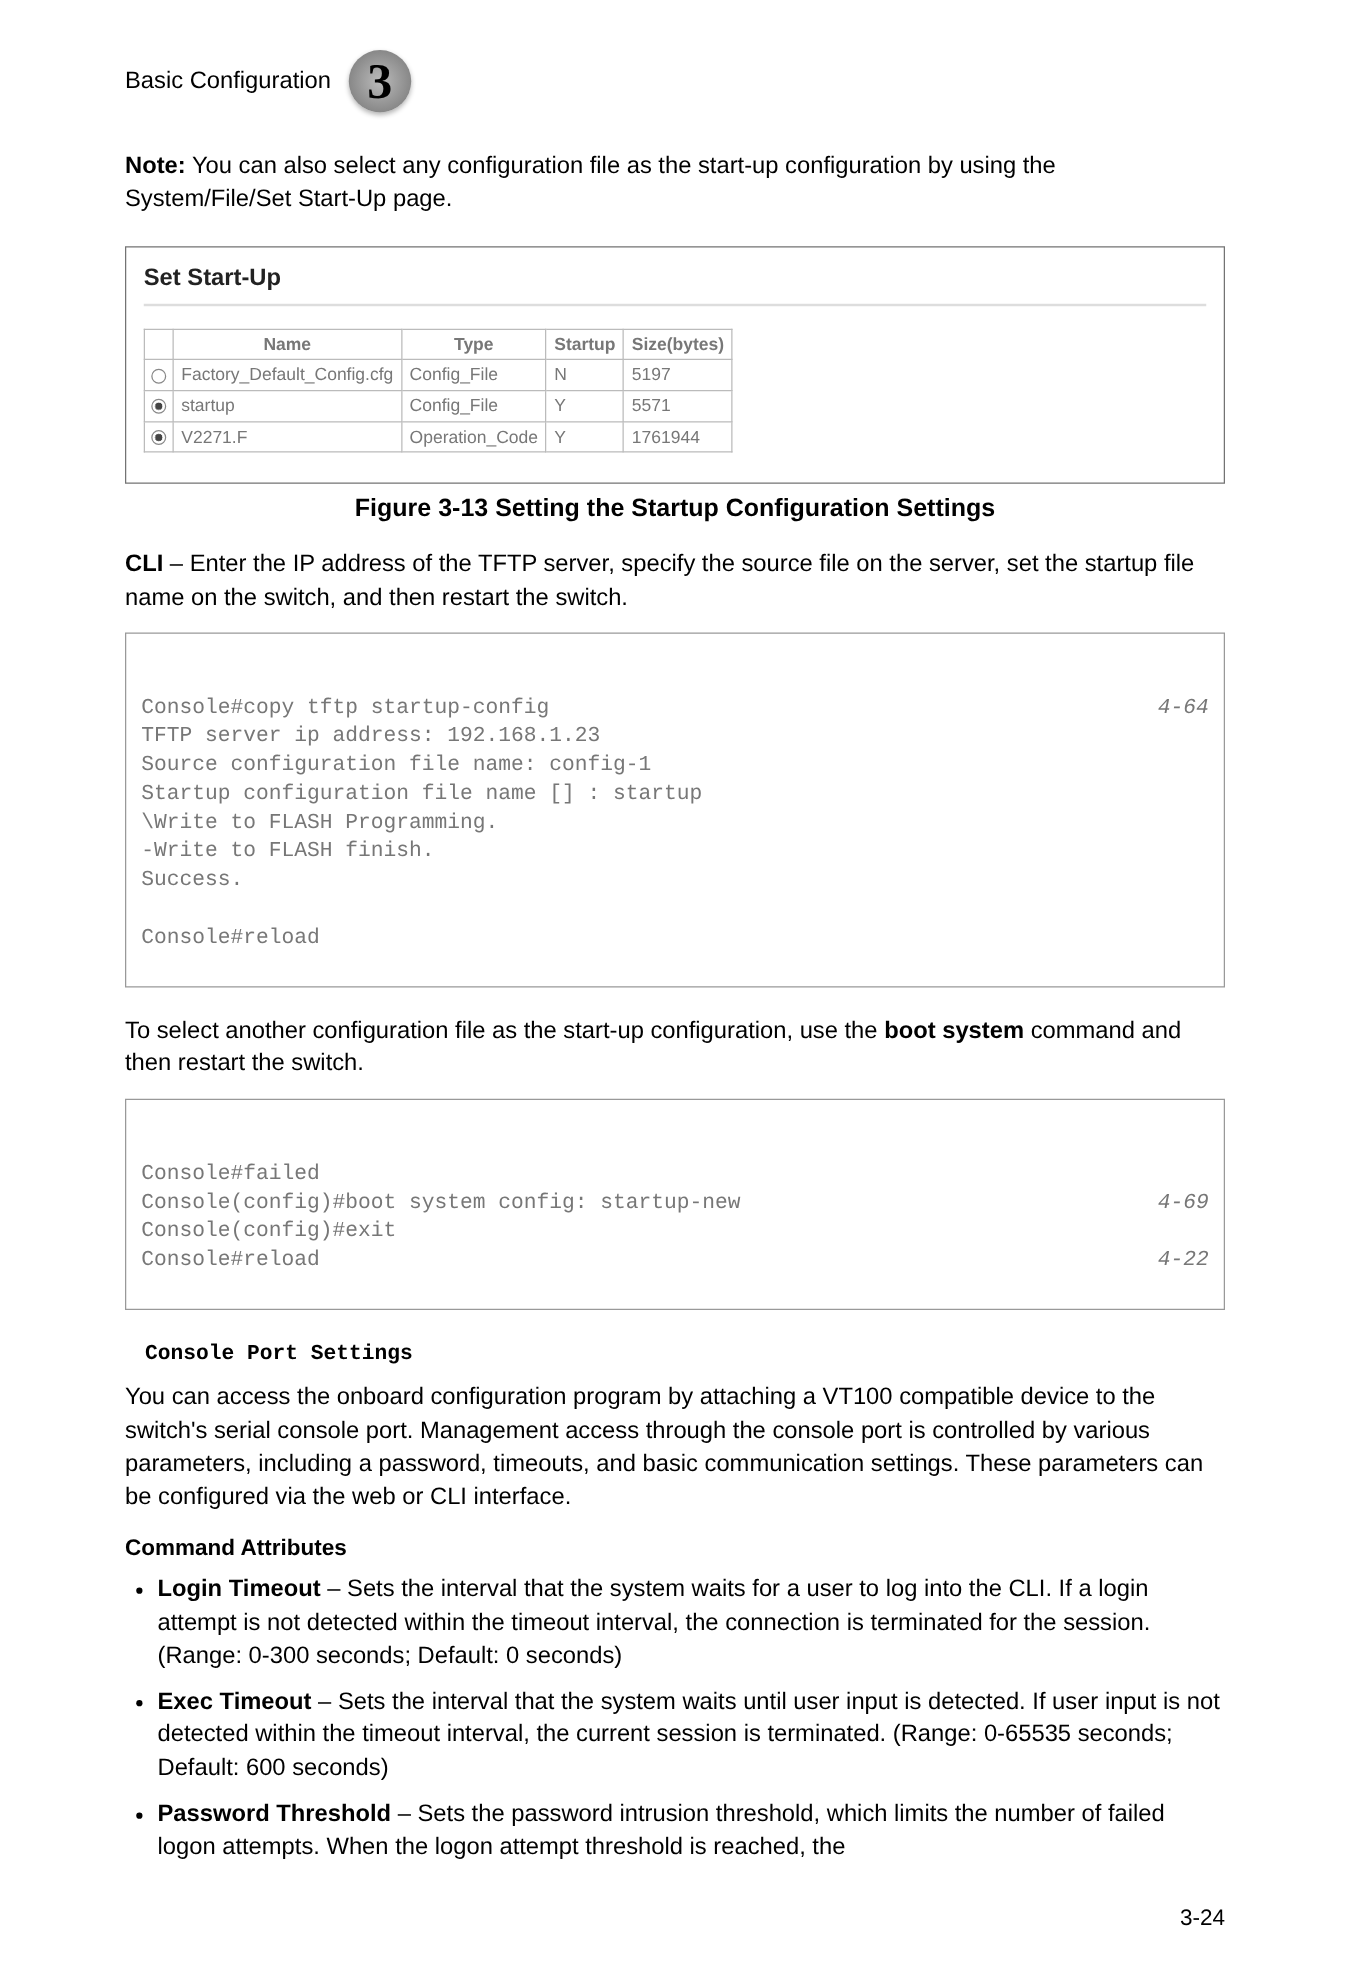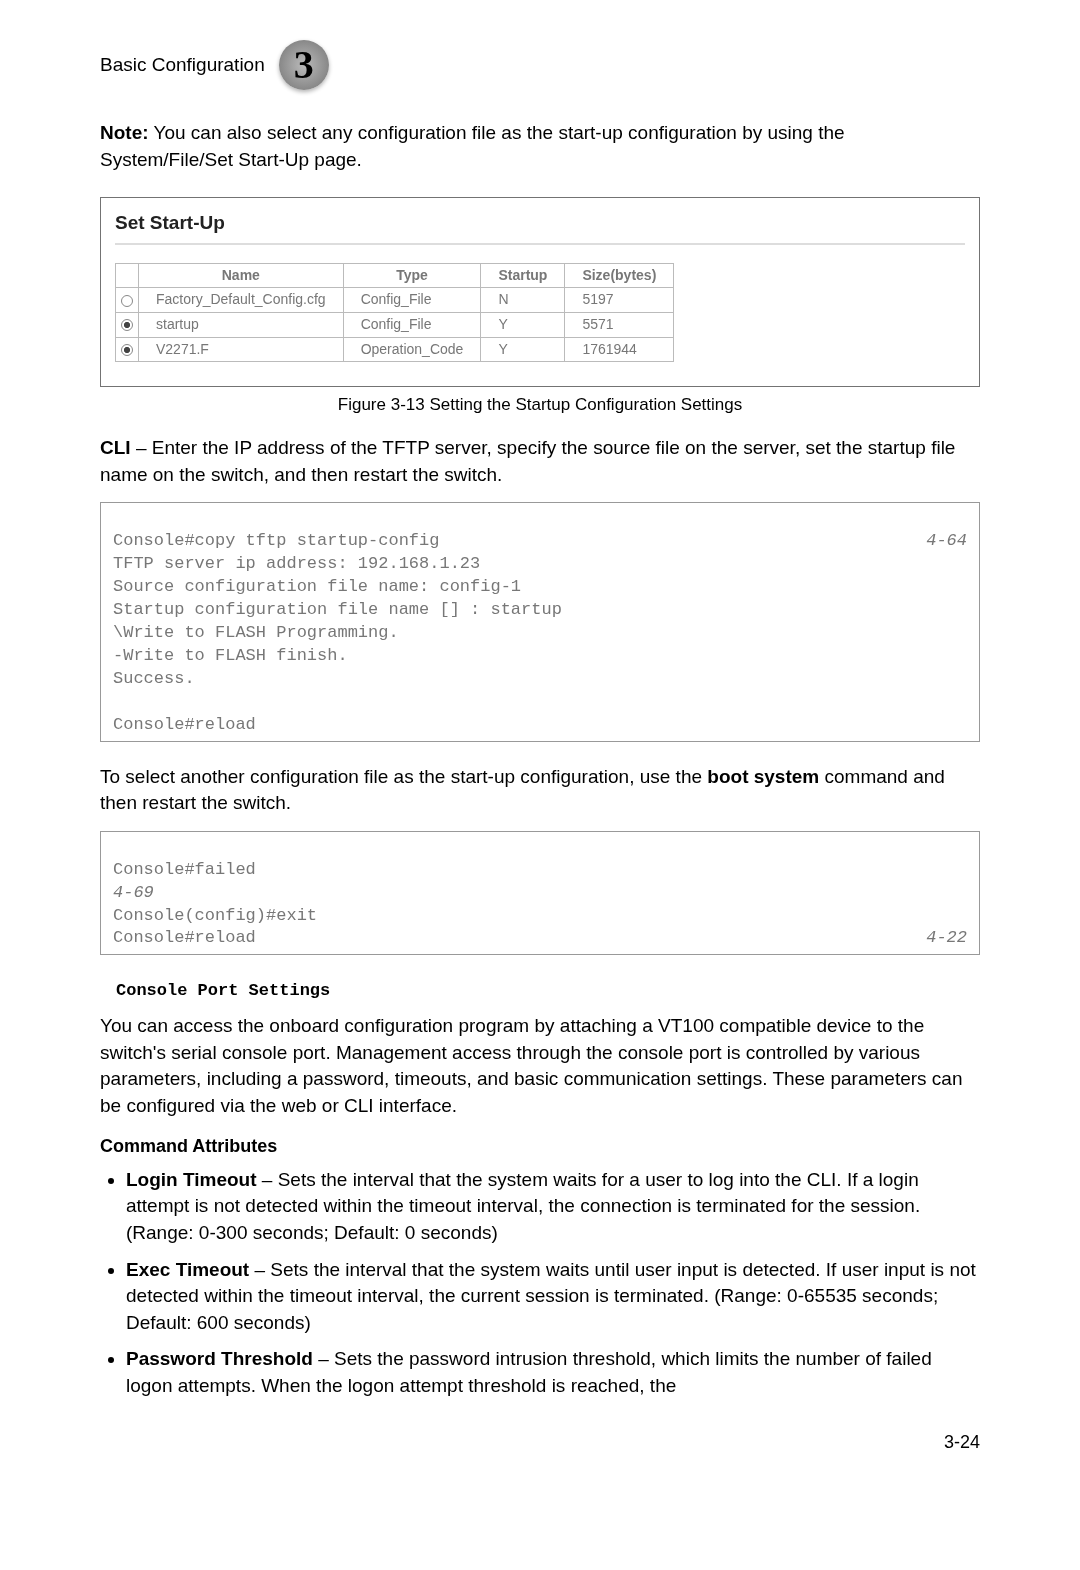--- a/index.html
+++ b/index.html
@@ -52,21 +52,21 @@
     border-top: 2px solid #ddd;
     margin: 4px 0 18px 0;
   }
   .file-table {
     border-collapse: collapse;
     font-size: 14px;
     color:#777;
   }
   .file-table th, .file-table td {
     border: 1px solid #bbb;
-    padding: 2px 17px;
+    padding: 2px 6px;
     text-align: left;
   }
   .file-table th {
     font-weight: bold;
     text-align: center;
   }
   .file-table .radio-cell {
     width: 18px;
     text-align: center;
     padding: 2px;
@@ -76,27 +76,27 @@
     width:10px;height:10px;
     border:1px solid #888;
     border-radius:50%;
     vertical-align:middle;
   }
   .radio-dot.selected {
     background: radial-gradient(#444 0 40%, transparent 45%);
   }
   .fig-caption {
     text-align: center;
-    font-weight: normal;
-    font-size: 17px;
+    font-weight: bold;
+    font-size: 20px;
     margin: 6px 0 18px 0;
   }
   .code-box {
     border: 1px solid #999;
-    padding: 4px 12px;
+    padding: 26px 12px;
     margin: 14px 0 22px 0;
     font-family: "Courier New", monospace;
     font-size: 17px;
     color:#777;
     line-height: 1.35;
     white-space: pre;
   }
   .code-line {
     display:flex;
     justify-content:space-between;
@@ -197,21 +197,21 @@
 Success.
 
 Console#reload</span></div>
 
 <p>
   <span>To select another configuration file as the start-up configuration, use the </span><b>boot system</b><span> command and then restart the switch.</span>
 </p>
 
 <div class="code-box">
 <span>Console#failed</span>
-<div class="code-line"><span class="code-ref">4-69</span></div><span>Console(config)#exit</span>
+<div class="code-line"><span>Console(config)#boot system config: startup-new</span><span class="code-ref">4-69</span></div><span>Console(config)#exit</span>
 <div class="code-line"><span>Console#reload</span><span class="code-ref">4-22</span></div></div>
 
 <h2 class="section-heading">Console Port Settings</h2>
 
 <p>You can access the onboard configuration program by attaching a VT100 compatible device to the switch's serial console port. Management access through the console port is controlled by various parameters, including a password, timeouts, and basic communication settings. These parameters can be configured via the web or CLI interface.</p>
 
 <div class="subheading">Command Attributes</div>
 
 <ul class="attr-list" id="attr-list">
     <li><b>Login Timeout</b><span> – Sets the interval that the system waits for a user to log into the CLI. If a login attempt is not detected within the timeout interval, the connection is terminated for the session. (Range: 0-300 seconds; Default: 0 seconds)</span></li>

